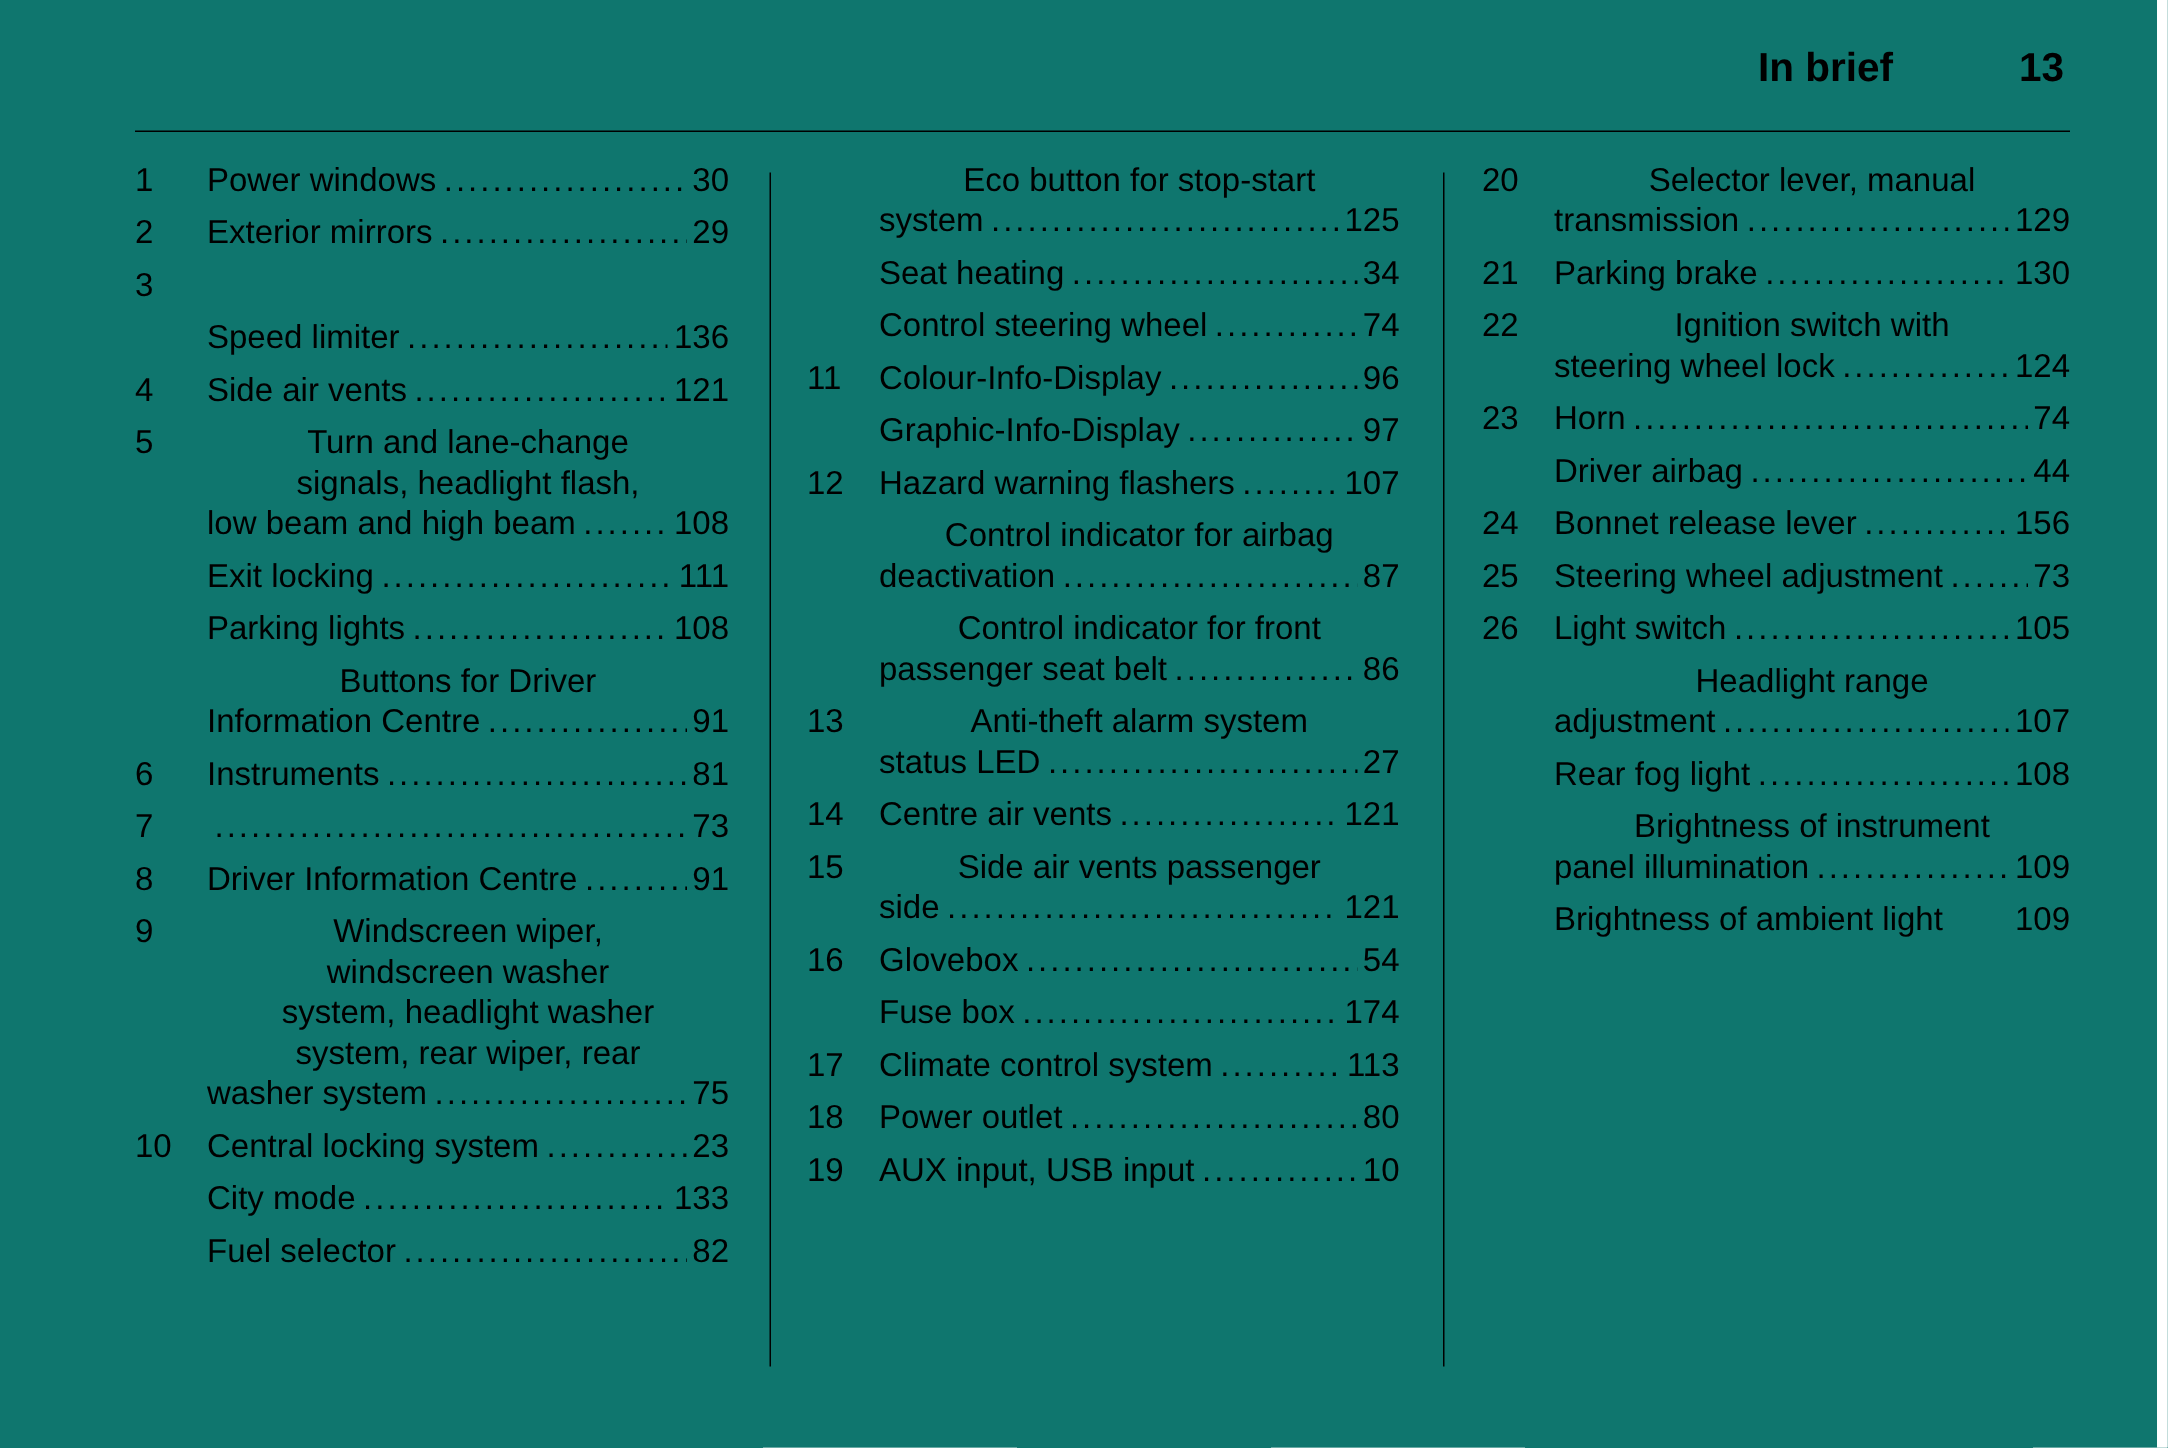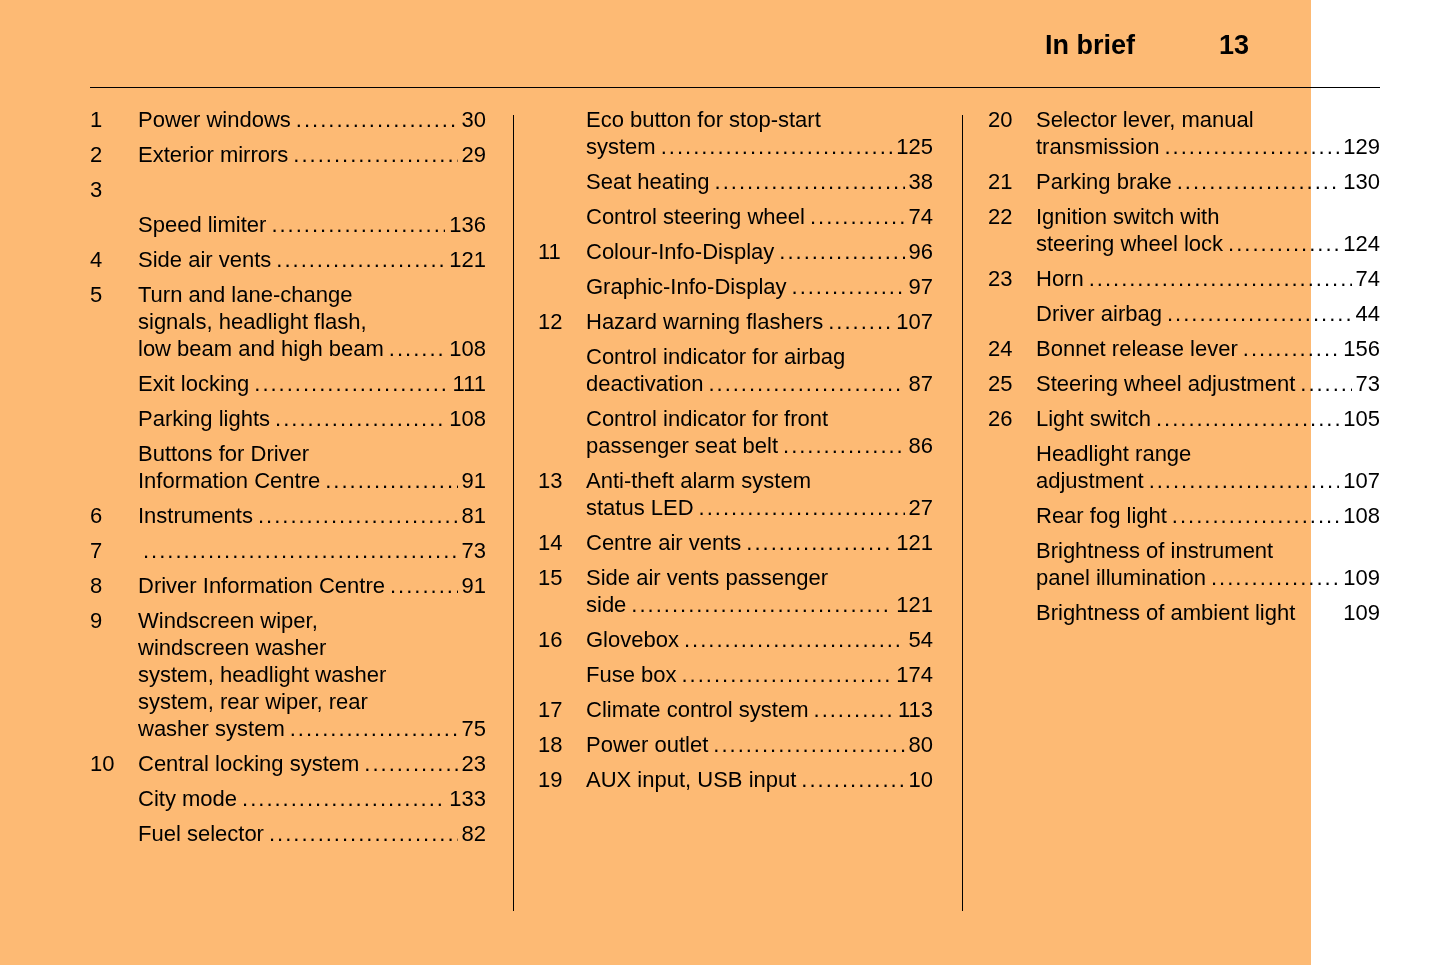--- a/index.html
+++ b/index.html
@@ -3,21 +3,21 @@
 <meta charset="utf-8">
 <style>
   * { margin: 0; padding: 0; box-sizing: border-box; }
   html, body { background: #ffffff; }
   body {
     width: 1445px; height: 965px;
     font-family: "Liberation Sans", sans-serif;
     color: #000000;
     overflow: hidden;
   }
-  .sheet { position: relative; width: 1311px; height: 965px; background: #fdba74; }
+  .sheet { position: relative; width: 1438px; height: 965px; background: #0f766e; }
 
   .header {
     position: absolute; top: 30px; right: 62px;
     display: flex; align-items: baseline; gap: 84px;
     font-weight: bold; font-size: 27px;
   }
   .rule {
     position: absolute; top: 87px; left: 90px;
     width: 1290px; height: 1px; background: #000000;
   }
@@ -30,21 +30,21 @@
   .col-1 { width: 396px; }
   .col-2 { width: 395px; }
   .col-3 { width: 392px; }
   .divider { width: 1px; height: 796px; background: #000000; margin-top: 9px; flex: none; }
   .div-1 { margin-left: 27px; margin-right: 24px; }
   .div-2 { margin-left: 29px; margin-right: 25px; }
 
   .entry { display: flex; margin-bottom: 8px; }
   .entry.gap { margin-top: 8px; }
   .num { width: 48px; flex: none; }
-  .body { flex: 1; min-width: 0; }
+  .body { flex: 1; min-width: 0; text-align: center; }
   .line { display: block; white-space: nowrap; }
   .lastline { display: flex; align-items: baseline; }
   .text { white-space: nowrap; }
   .leader {
     flex: 1; min-width: 6px; overflow: hidden; white-space: nowrap;
     margin: 0 4px 0 5px;
   }
   .leader::after {
     content: "....................................................................................................";
     letter-spacing: 2px;
@@ -235,21 +235,21 @@
               <span class="pagenum">125</span>
             </span>
           </span>
         </div>
         <div class="entry">
           <span class="num"></span>
           <span class="body">
             <span class="lastline">
               <span class="text">Seat heating</span>
               <span class="leader"></span>
-              <span class="pagenum">38</span>
+              <span class="pagenum">34</span>
             </span>
           </span>
         </div>
         <div class="entry">
           <span class="num"></span>
           <span class="body">
             <span class="lastline">
               <span class="text">Control steering wheel</span>
               <span class="leader"></span>
               <span class="pagenum">74</span>

